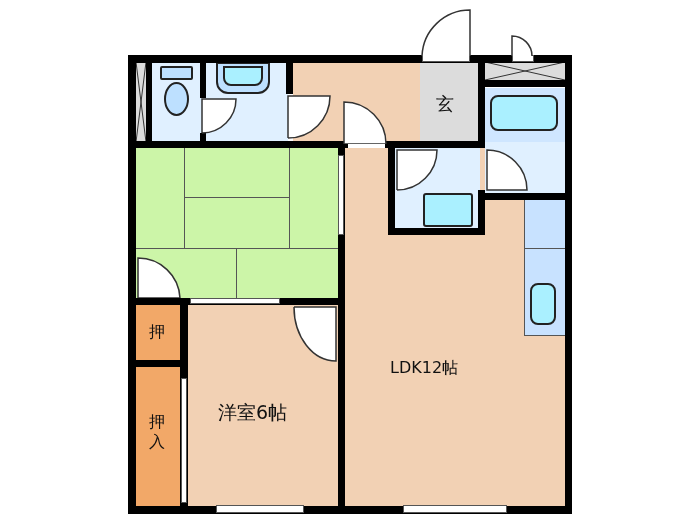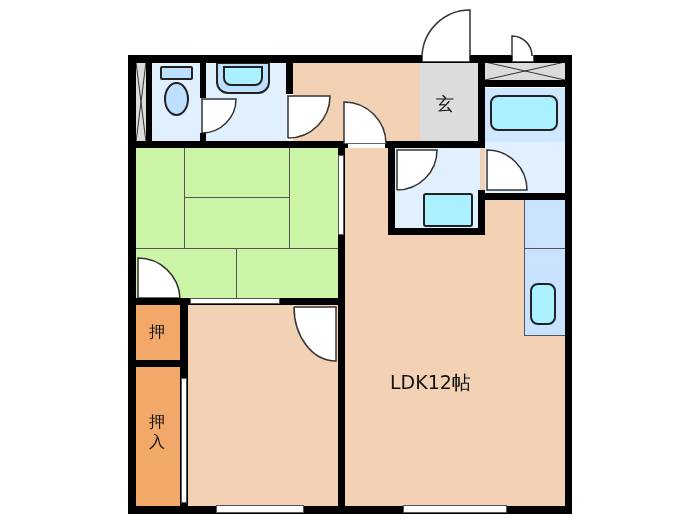--- a/index.html
+++ b/index.html
@@ -112,17 +112,18 @@
   <svg class="abs" style="left:485px;top:148px;" width="44" height="44">
     <path d="M2 42 L2 2 A40 40 0 0 1 42 42 Z" fill="#fff" stroke="#333" stroke-width="1.5"></path>
   </svg>
   <svg class="abs" style="left:136px;top:256px;" width="46" height="42">
     <path d="M2 42 L2 2 A42 42 0 0 1 44 42 Z" fill="#fff" stroke="#333" stroke-width="1.5"></path>
   </svg>
   <svg class="abs" style="left:292px;top:305px;" width="46" height="58">
     <path d="M2 2 L44 2 L44 56 A42 54 0 0 1 2 2" fill="#fff" stroke="#333" stroke-width="1.5"></path>
   </svg>
 
-  <div class="label" style="left:390px;top:370px;font-size:19px;">LDK12帖</div>
+  <div class="label" style="left:218px;top:400px;font-size:19px;">洋室6帖</div>
+  <div class="label" style="left:390px;top:358px;font-size:16px;">LDK12帖</div>
   <div class="label" style="left:436px;top:92px;font-size:18px;">玄</div>
   <div class="label" style="left:149px;top:322px;font-size:16px;">押</div>
   <div class="label" style="left:149px;top:412px;font-size:16px;width:18px;white-space:normal;line-height:20px;">押入</div>
 </div>
 
 </body></html>

